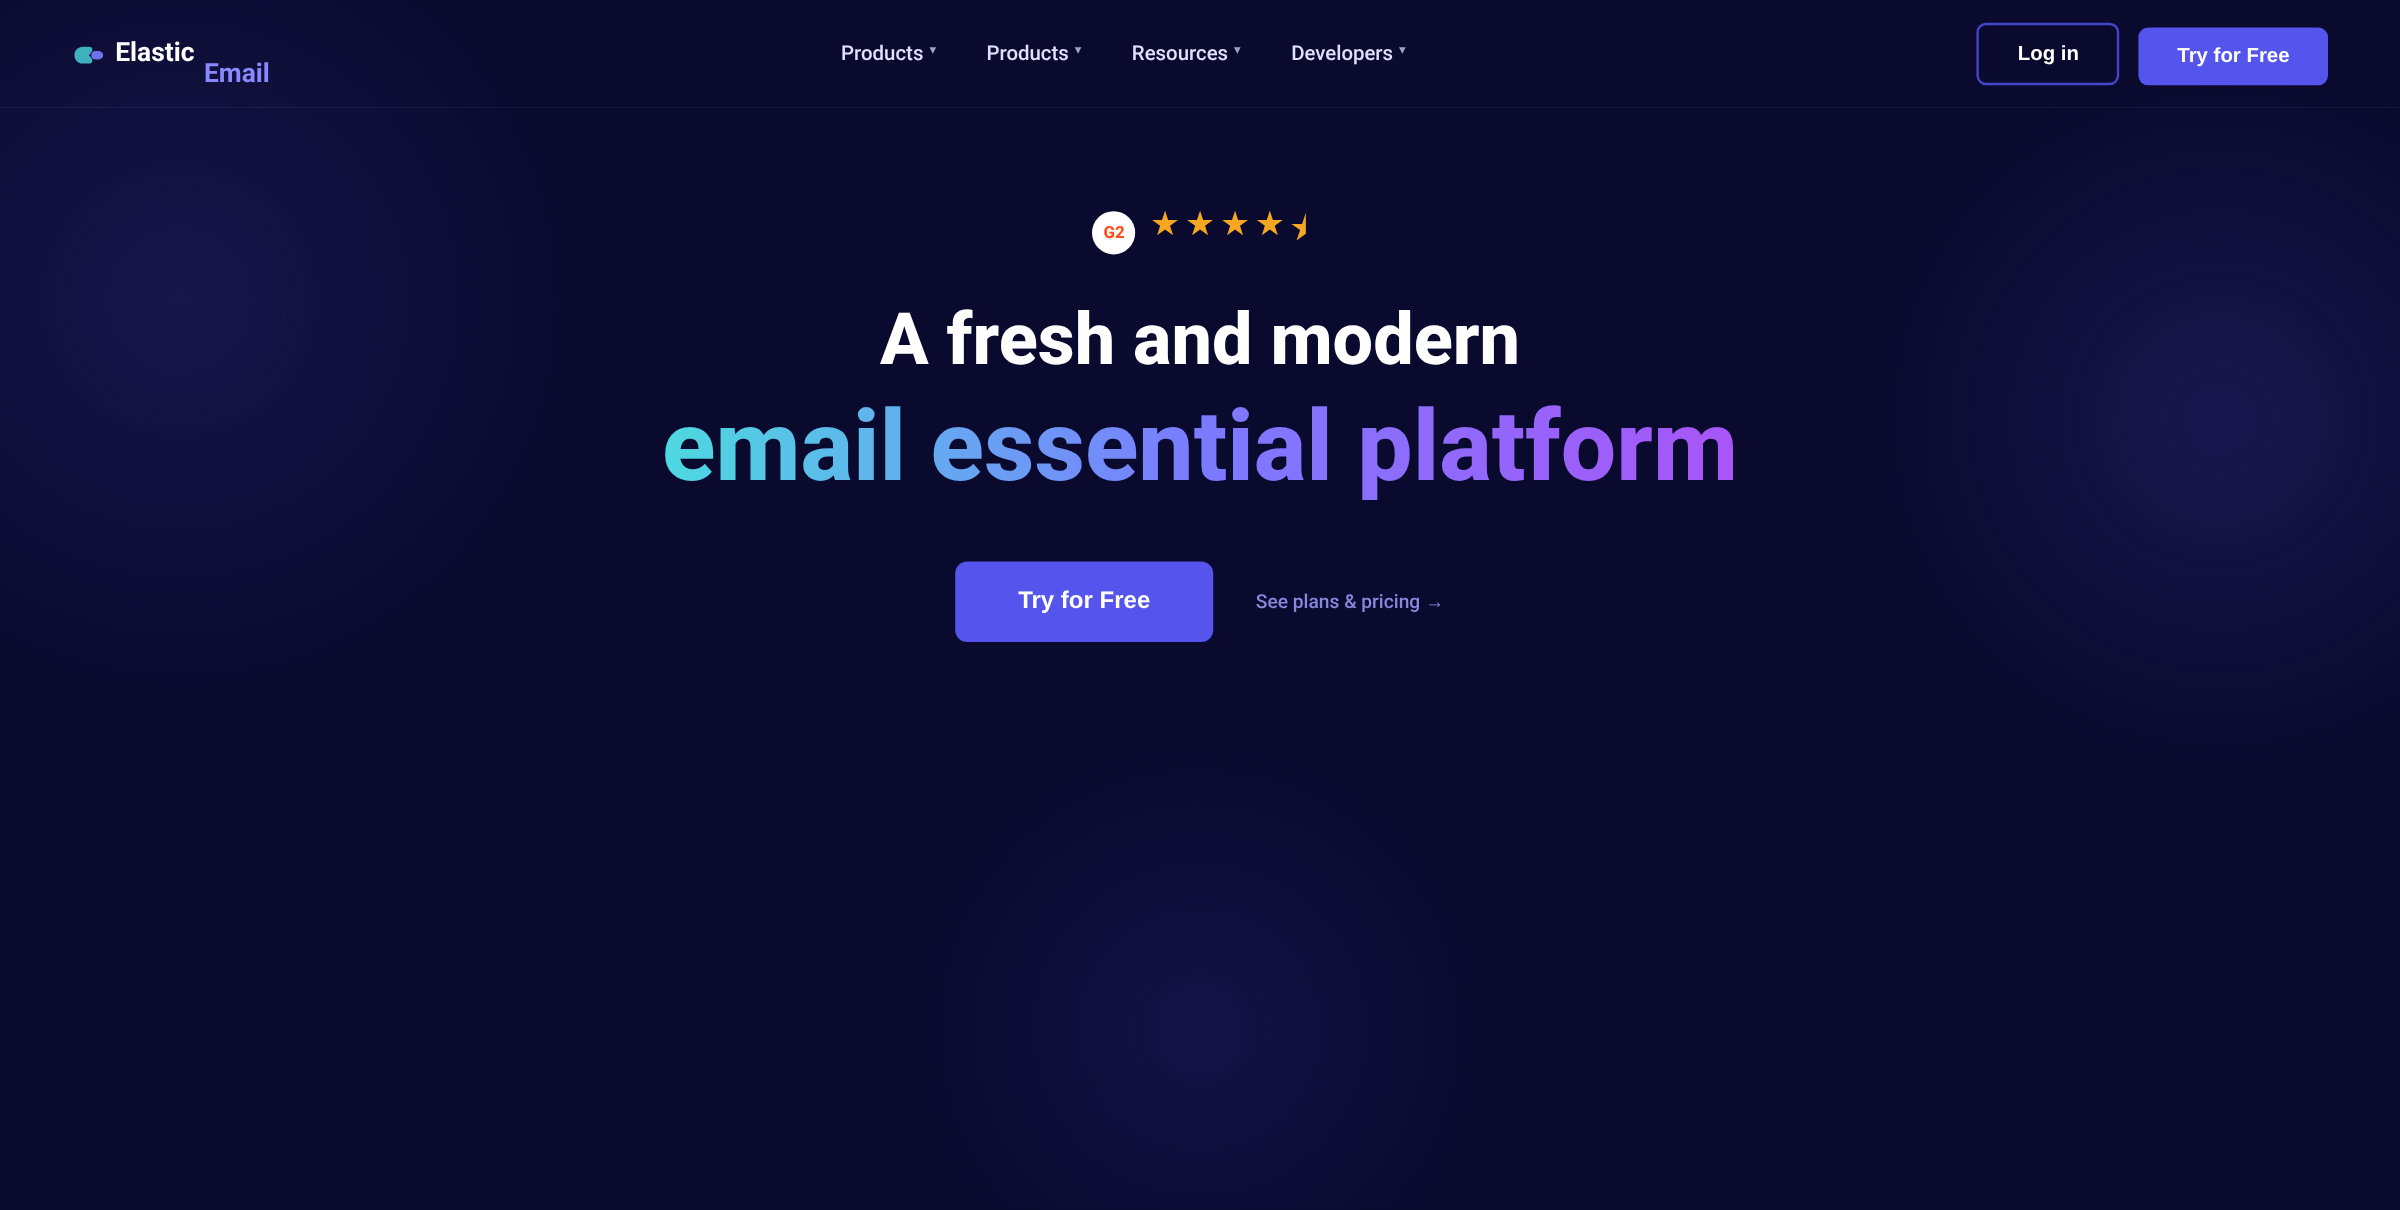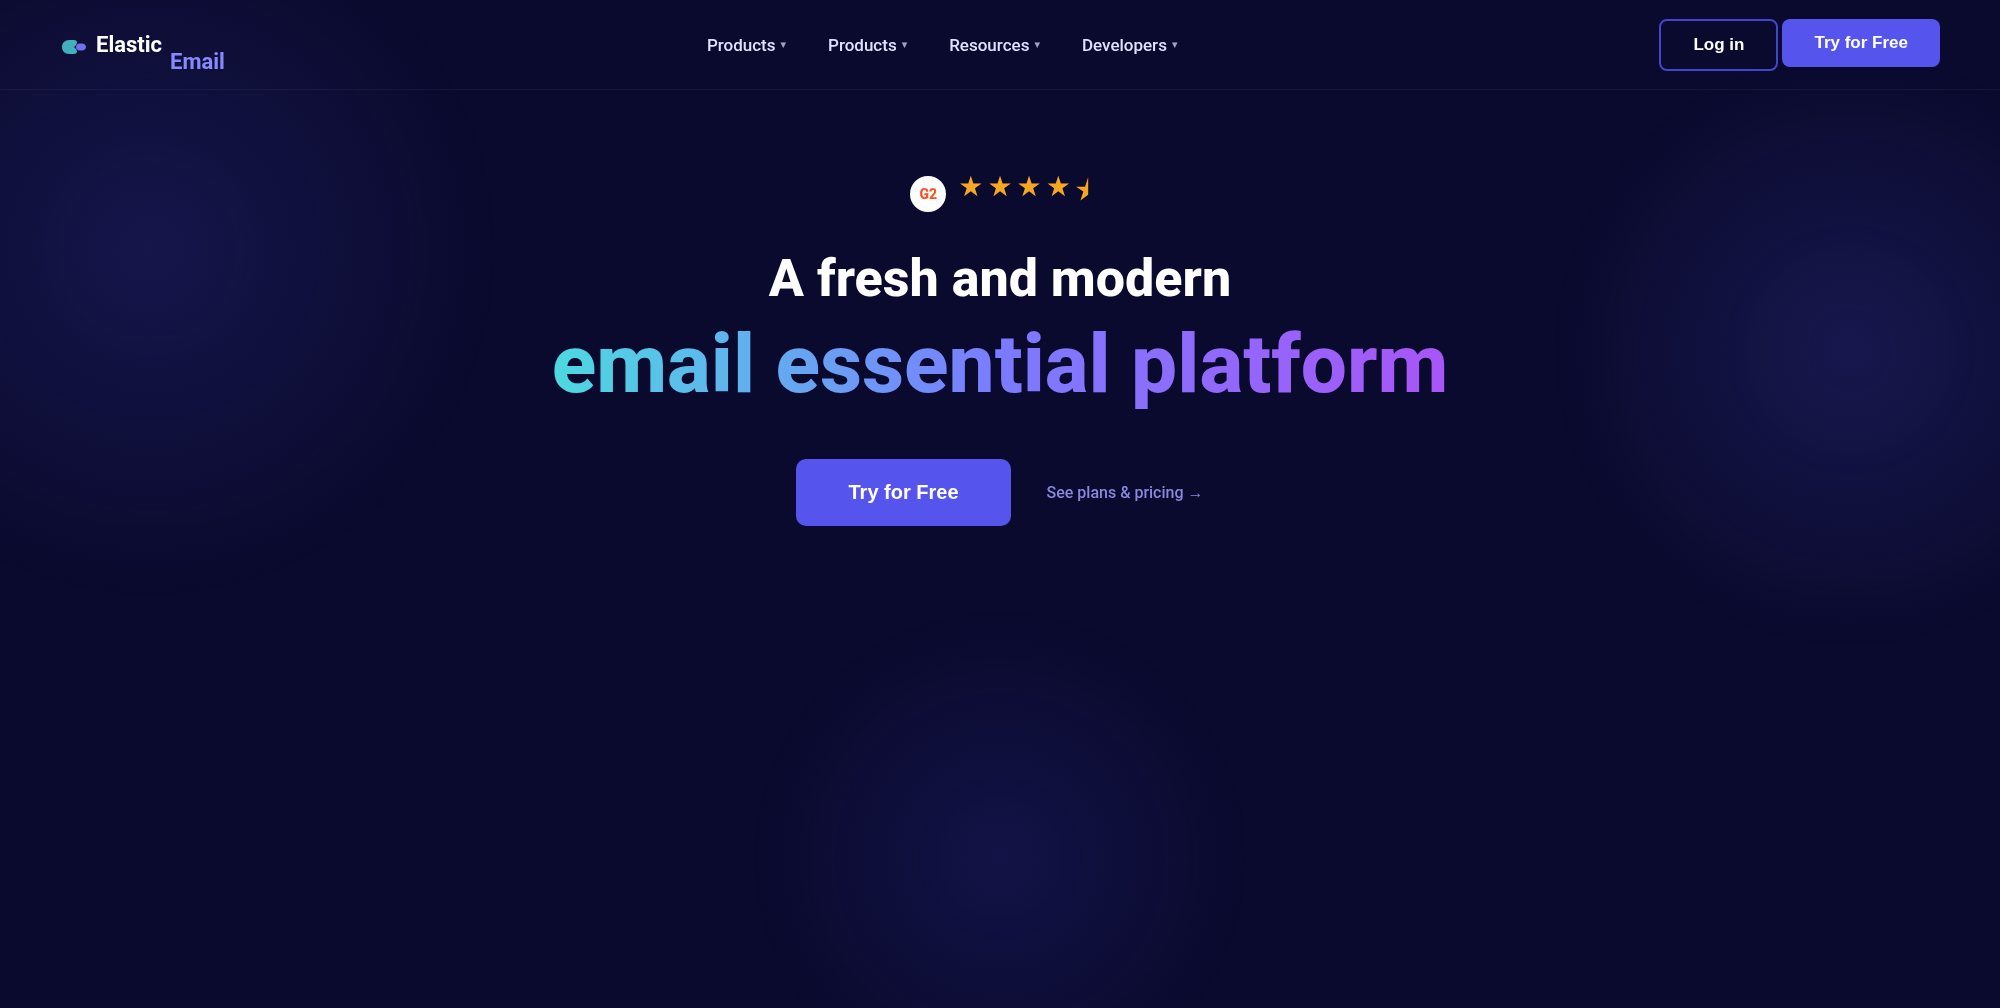--- a/index.html
+++ b/index.html
@@ -88,40 +88,39 @@
 
     .nav-links {
       display: flex;
       align-items: center;
       gap: 10px;
       list-style: none;
     }
 
     .nav-links li a {
       display: flex;
-      align-items: center;
       gap: 5px;
       color: #e0e0ff;
       text-decoration: none;
       font-size: 17px;
       font-weight: 500;
       padding: 8px 16px;
       border-radius: 6px;
       transition: background 0.2s;
     }
 
     .chevron-down {
       font-size: 11px;
       opacity: 0.7;
     }
 
     .nav-actions {
       display: flex;
-      align-items: flex-start;
-      gap: 4px;
+      align-items: flex-end;
+      gap: 16px;
     }
 
     .btn-login {
       padding: 14px 32px;
       border: 2px solid #4444cc;
       background: transparent;
       color: #ffffff;
       font-size: 17px;
       font-weight: 600;
       border-radius: 8px;
@@ -175,21 +174,21 @@
     .stars {
       display: flex;
       gap: 4px;
       font-size: 28px;
     }
 
     .star-full { color: #f5a623; }
     .star-half { color: #f5a623; }
 
     .hero-title-white {
-      font-size: 52px;
+      font-size: 60px;
       font-weight: 800;
       line-height: 1.1;
       color: #ffffff;
       margin-bottom: 10px;
     }
 
     .hero-title-gradient {
       font-size: 82px;
       font-weight: 800;
       line-height: 1.15;

